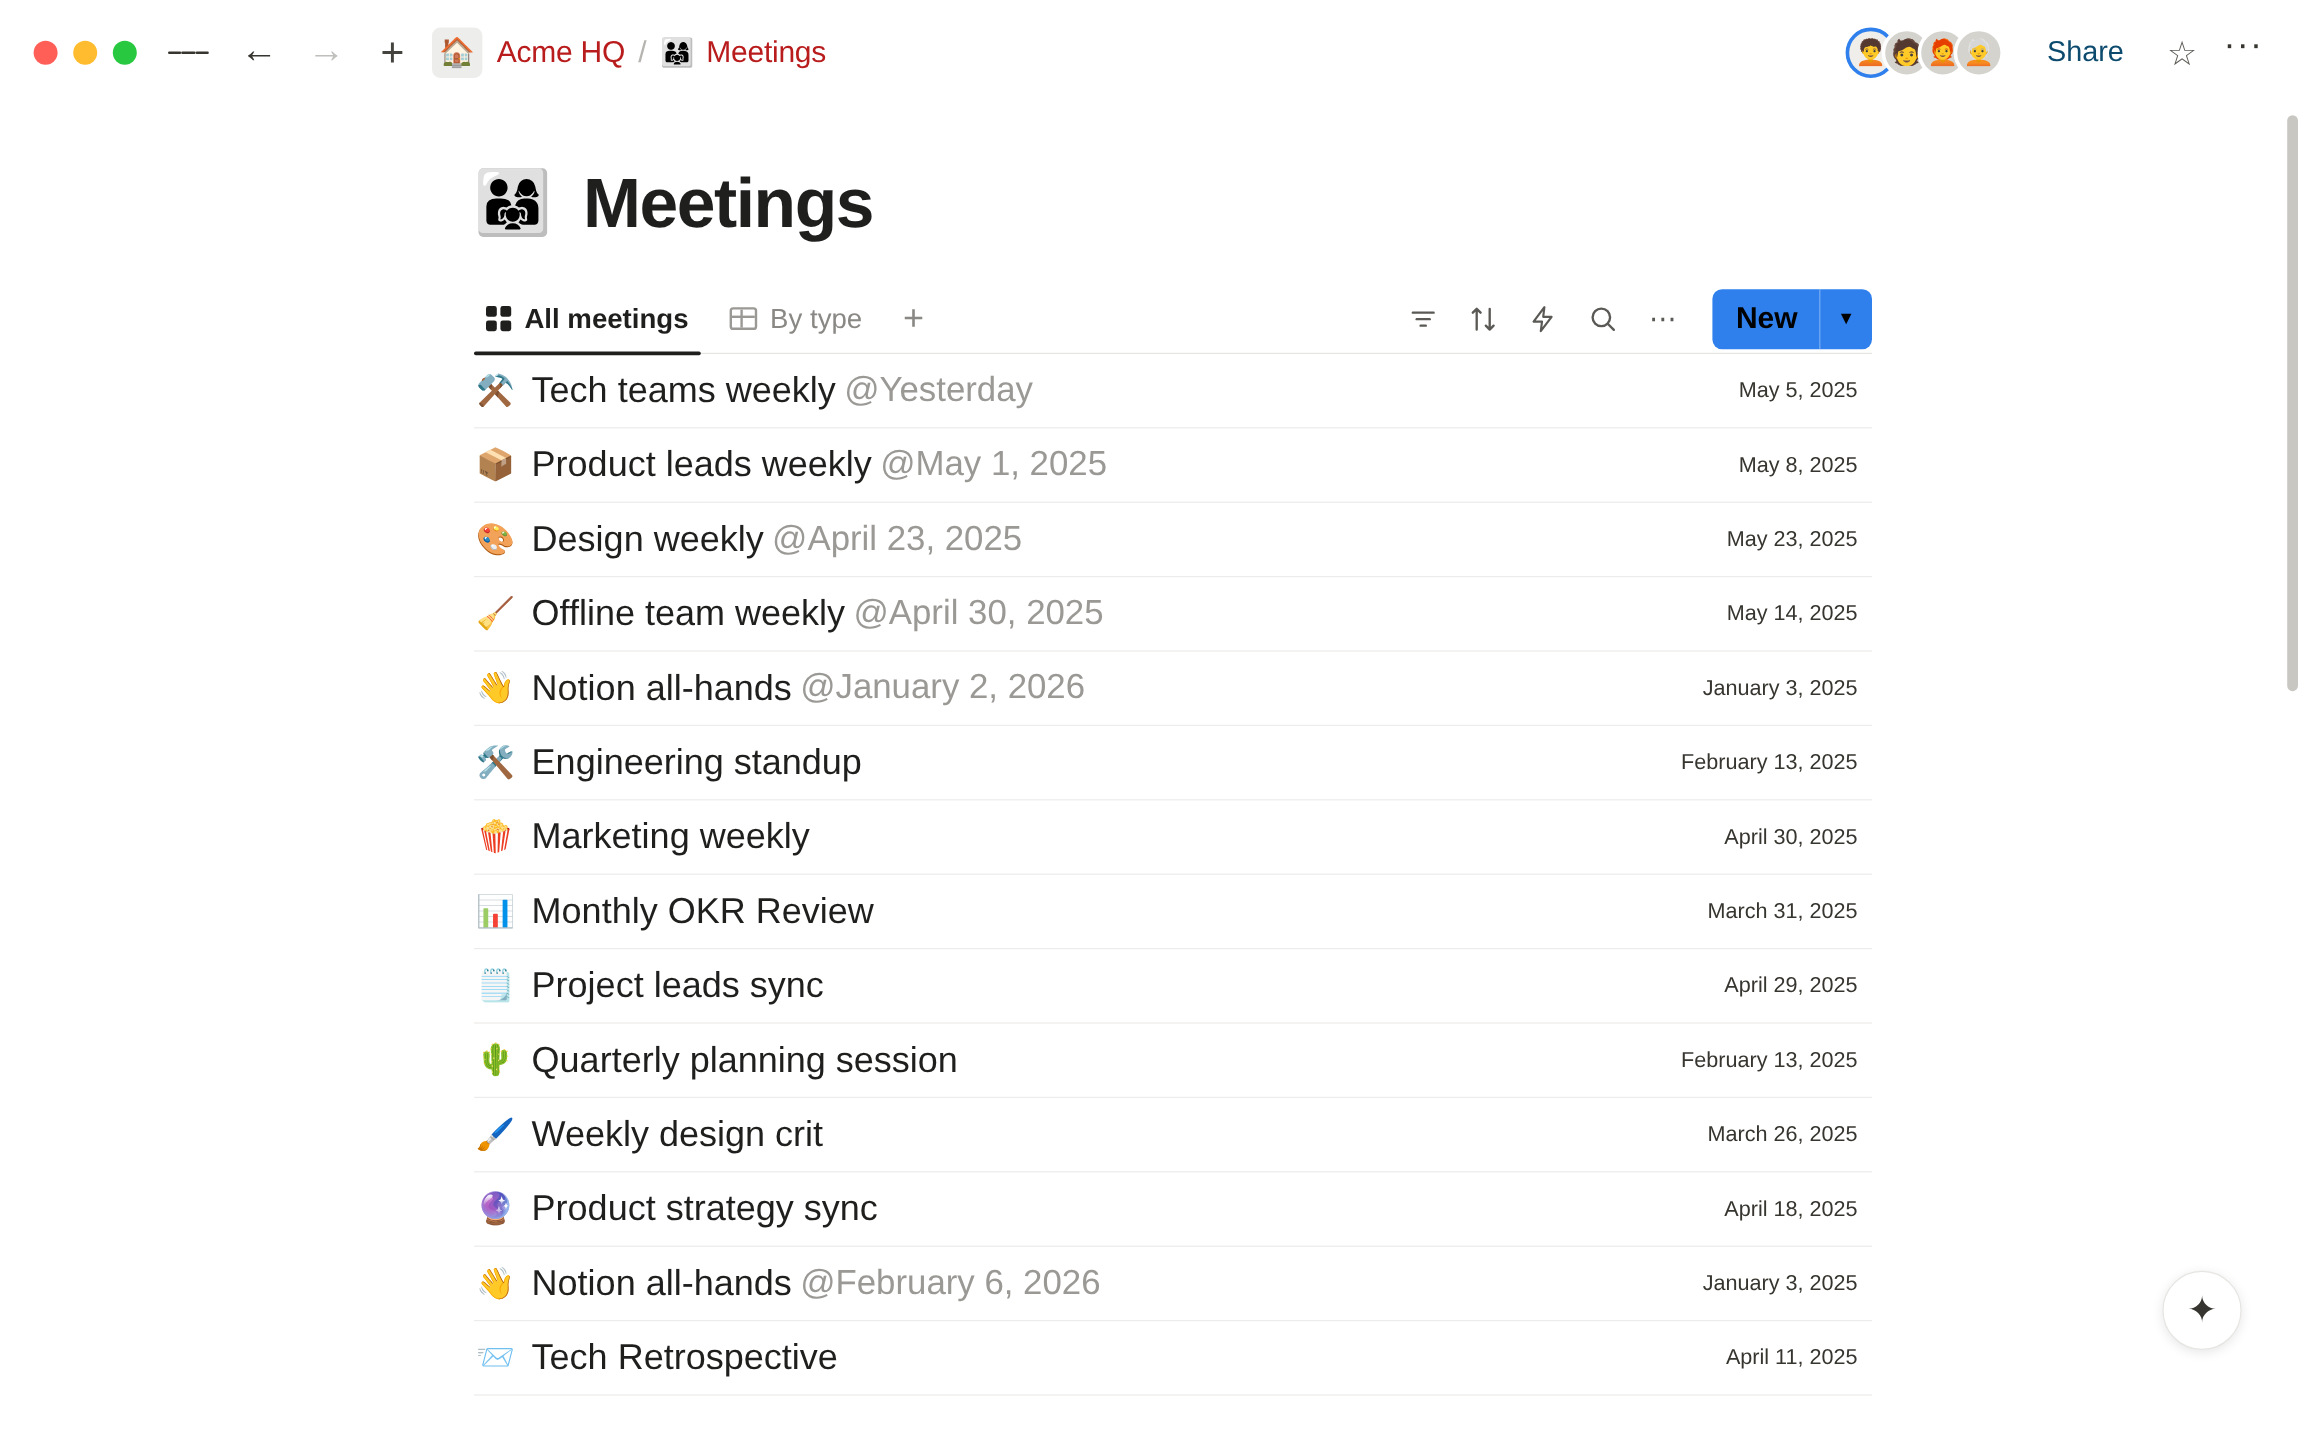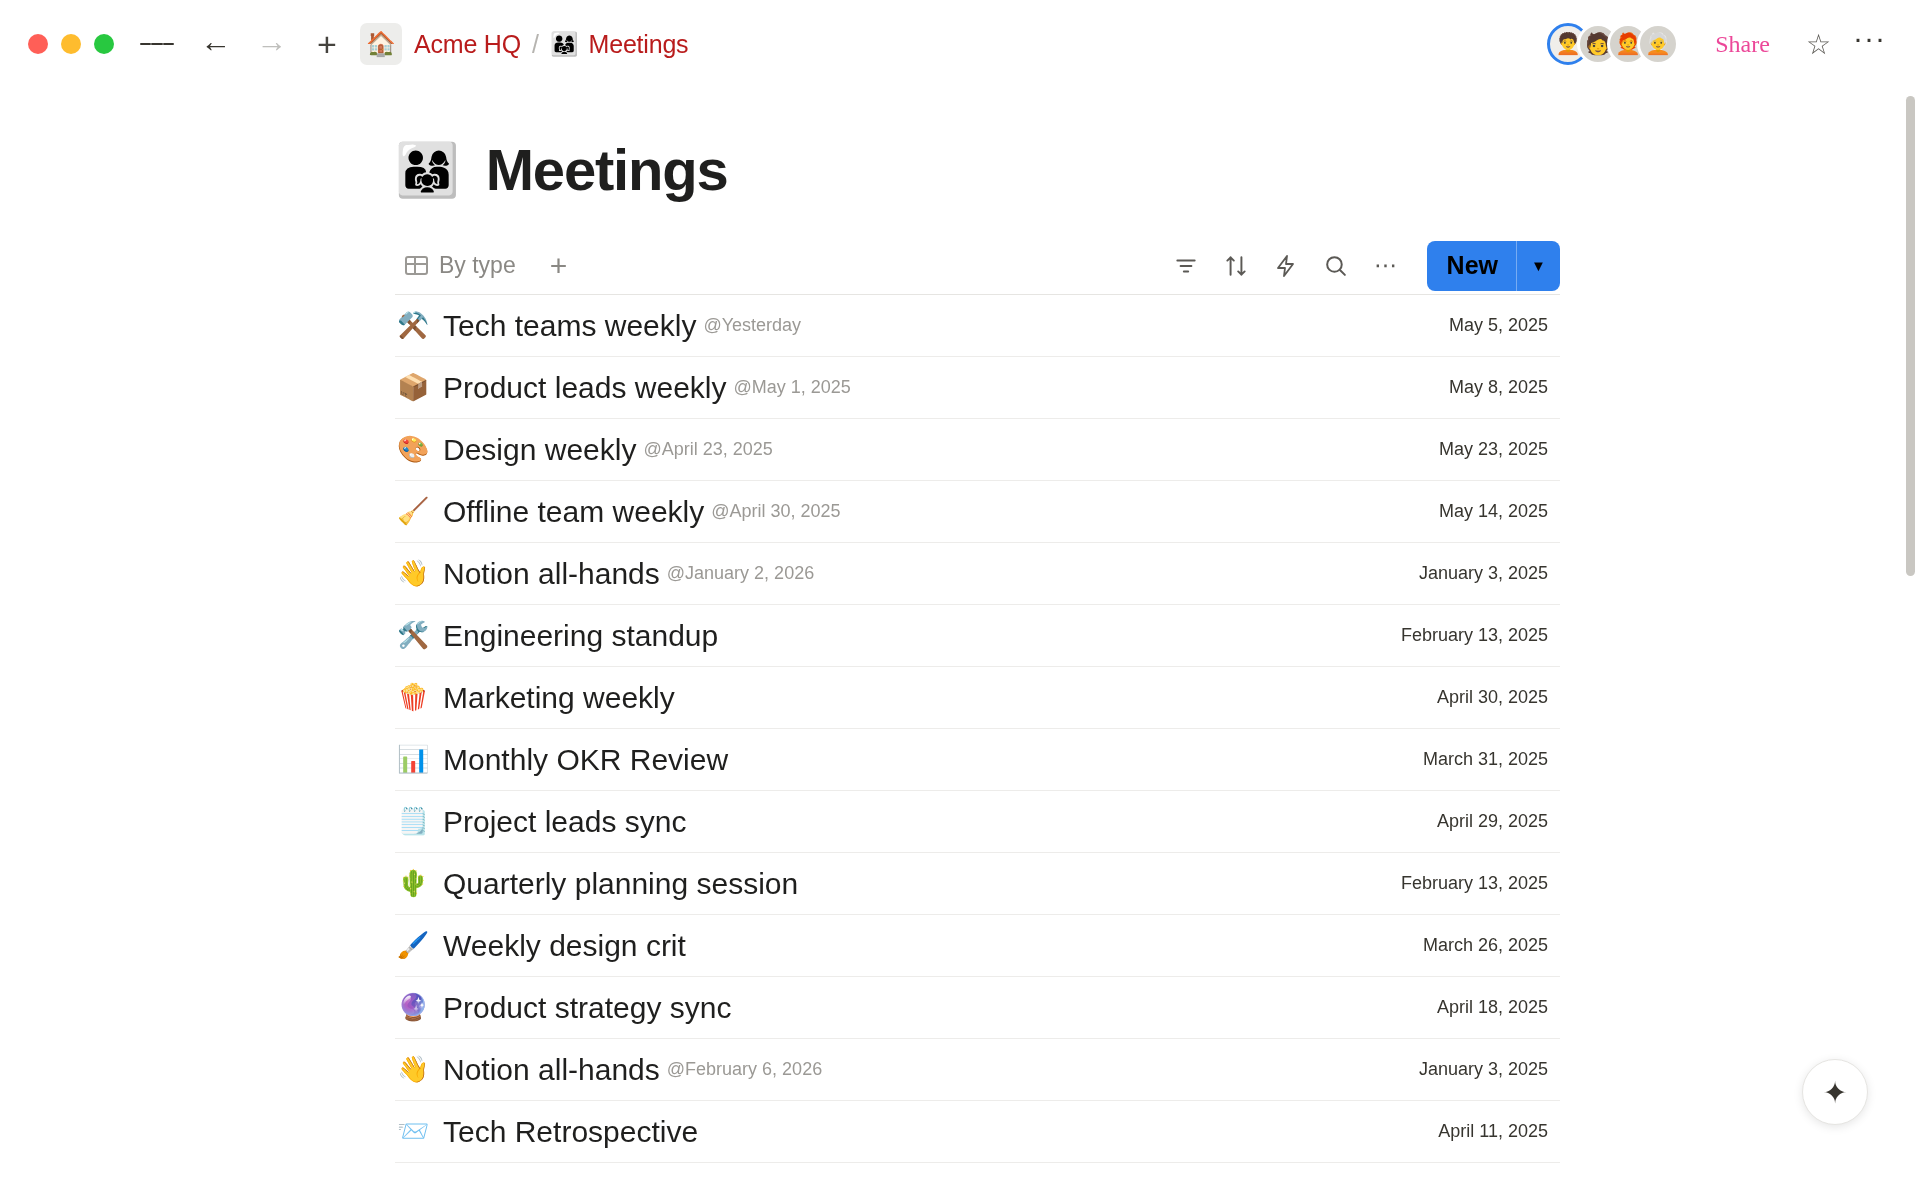--- a/index.html
+++ b/index.html
@@ -87,25 +87,24 @@
     border: 3px solid #ffffff;
     background: #d5d3cd;
     display: flex; align-items: center; justify-content: center;
     font-size: 21px;
     margin-left: -12px;
     overflow: hidden;
   }
   .avatar:first-child { margin-left: 0; border-color: #2f80ed; background: #f0eeea; }
   .share-btn {
     font-size: 24px;
-    color: #ec4899;
+    color: #0c4a6e;
     padding: 8px 14px;
     border-radius: 6px;
     margin-right: 10px;
-    font-family: Liberation Serif, serif;
   }
   .star { font-size: 28px; color: #5e5c57; padding: 4px 12px; }
   .dots-menu { font-size: 30px; color: #37352f; padding: 0 10px 12px 10px; letter-spacing: 1px; }
 
   
   .scrollbar-track {
     position: absolute;
     right: 5px;
     top: 96px;
     width: 9px;
@@ -247,21 +246,21 @@
     font-size: 26px;
     flex: 0 0 46px;
     text-align: left;
   }
   .row-title {
     font-size: 30px;
     color: #1f1f1e;
     white-space: nowrap;
   }
   .row-mention {
-    font-size: 18px;
+    font-size: 29px;
     color: #9b9995;
     margin-left: 7px;
     text-align: right;
   }
   .row-date {
     margin-left: auto;
     font-size: 18px;
     color: #37352f;
     white-space: nowrap;
     padding-right: 4px;
@@ -328,20 +327,29 @@
 
 <div class="page">
   <div class="page-inner">
 
     <div class="page-title-row">
       <div class="page-title-emoji">👨‍👩‍👧</div>
       <div class="page-title">Meetings</div>
     </div>
 
     <div class="view-bar">
+      <div class="view-tab active">
+        <span class="grid-ico">
+            <i></i>
+            <i></i>
+            <i></i>
+            <i></i>
+          </span>
+        <span>All meetings</span>
+      </div>
       <div class="view-tab">
         <span class="table-ico"></span>
         <span>By type</span>
       </div>
       <div class="add-view">+</div>
 
       <div class="view-actions">
         <div class="act-btn">
           <svg width="26" height="26" viewBox="0 0 24 24" fill="none" stroke="#5b5955" stroke-width="1.8" stroke-linecap="round">
             <line x1="4" y1="7" x2="20" y2="7"></line>

